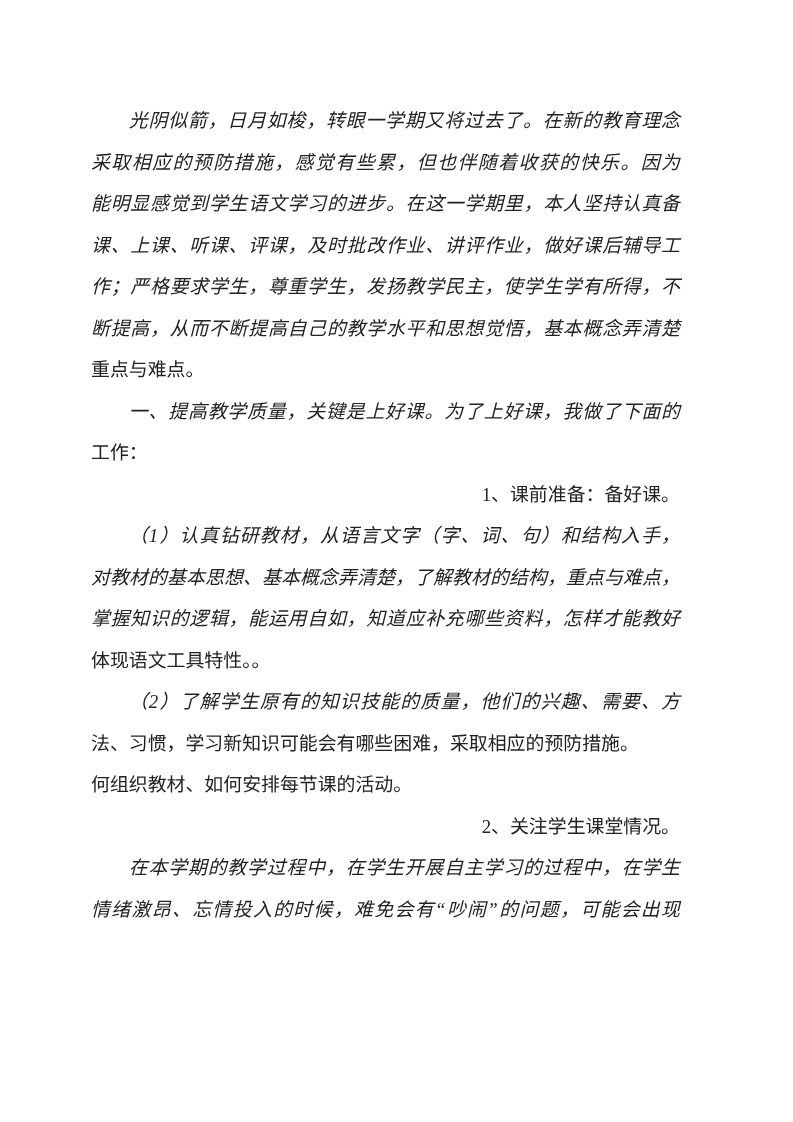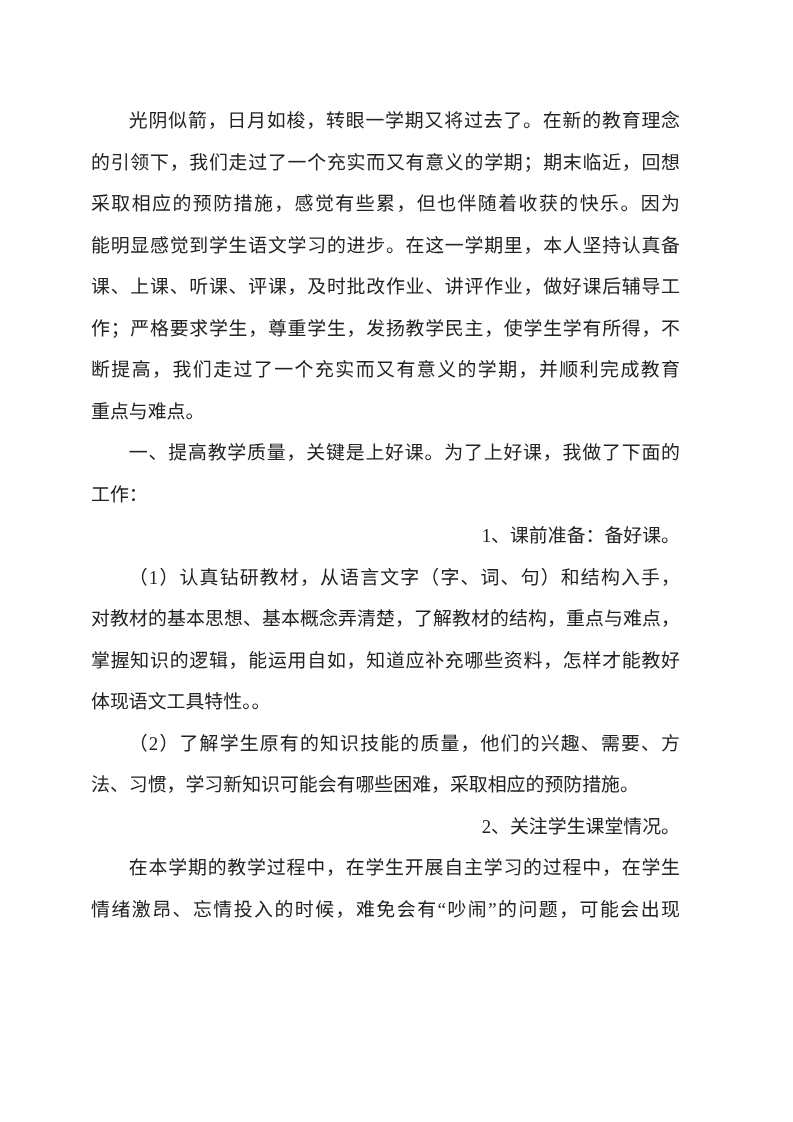--- a/index.html
+++ b/index.html
@@ -32,60 +32,61 @@
     font-weight: 400;
     text-align: left;
     letter-spacing: 0;
   }
   
   .line.fill {
     text-align: justify;
     text-align-last: justify;
     -moz-text-align-last: justify;
     text-justify: inter-character;
+    font-style: italic;
   }
   
   .line.first {
     text-indent: 2em;
     text-align: right;
   }
 </style>
 </head>
 <body>
 
 <div class="page">
   <div class="doc-body" id="doc-body" style="color: rgb(34, 34, 34);">
       <div class="para">
         <div class="line first fill">光阴似箭，日月如梭，转眼一学期又将过去了。在新的教育理念</div>
-        <div class="line fill">的引领下，我们走过了一个充实而又有意义的学期；期末临近，回想</div>
         <div class="line fill">采取相应的预防措施，感觉有些累，但也伴随着收获的快乐。因为</div>
         <div class="line fill">能明显感觉到学生语文学习的进步。在这一学期里，本人坚持认真备</div>
         <div class="line fill">课、上课、听课、评课，及时批改作业、讲评作业，做好课后辅导工</div>
         <div class="line fill">作；严格要求学生，尊重学生，发扬教学民主，使学生学有所得，不</div>
-        <div class="line fill">断提高，我们走过了一个充实而又有意义的学期，并顺利完成教育</div>
+        <div class="line fill">断提高，从而不断提高自己的教学水平和思想觉悟，基本概念弄清楚</div>
         <div class="line">重点与难点。</div>
       </div>
       <div class="para">
         <div class="line first fill">一、提高教学质量，关键是上好课。为了上好课，我做了下面的</div>
         <div class="line">工作：</div>
       </div>
       <div class="para">
         <div class="line first">1、课前准备：备好课。</div>
       </div>
       <div class="para">
         <div class="line first fill">（1）认真钻研教材，从语言文字（字、词、句）和结构入手，</div>
         <div class="line fill">对教材的基本思想、基本概念弄清楚，了解教材的结构，重点与难点，</div>
         <div class="line fill">掌握知识的逻辑，能运用自如，知道应补充哪些资料，怎样才能教好</div>
         <div class="line">体现语文工具特性。。</div>
       </div>
       <div class="para">
         <div class="line first fill">（2）了解学生原有的知识技能的质量，他们的兴趣、需要、方</div>
         <div class="line">法、习惯，学习新知识可能会有哪些困难，采取相应的预防措施。</div>
       </div>
       <div class="para">
+        <div class="line">何组织教材、如何安排每节课的活动。</div>
       </div>
       <div class="para">
         <div class="line first">2、关注学生课堂情况。</div>
       </div>
       <div class="para">
         <div class="line first fill">在本学期的教学过程中，在学生开展自主学习的过程中，在学生</div>
         <div class="line fill">情绪激昂、忘情投入的时候，难免会有“吵闹”的问题，可能会出现</div>
       </div>
     </div>
 </div>

